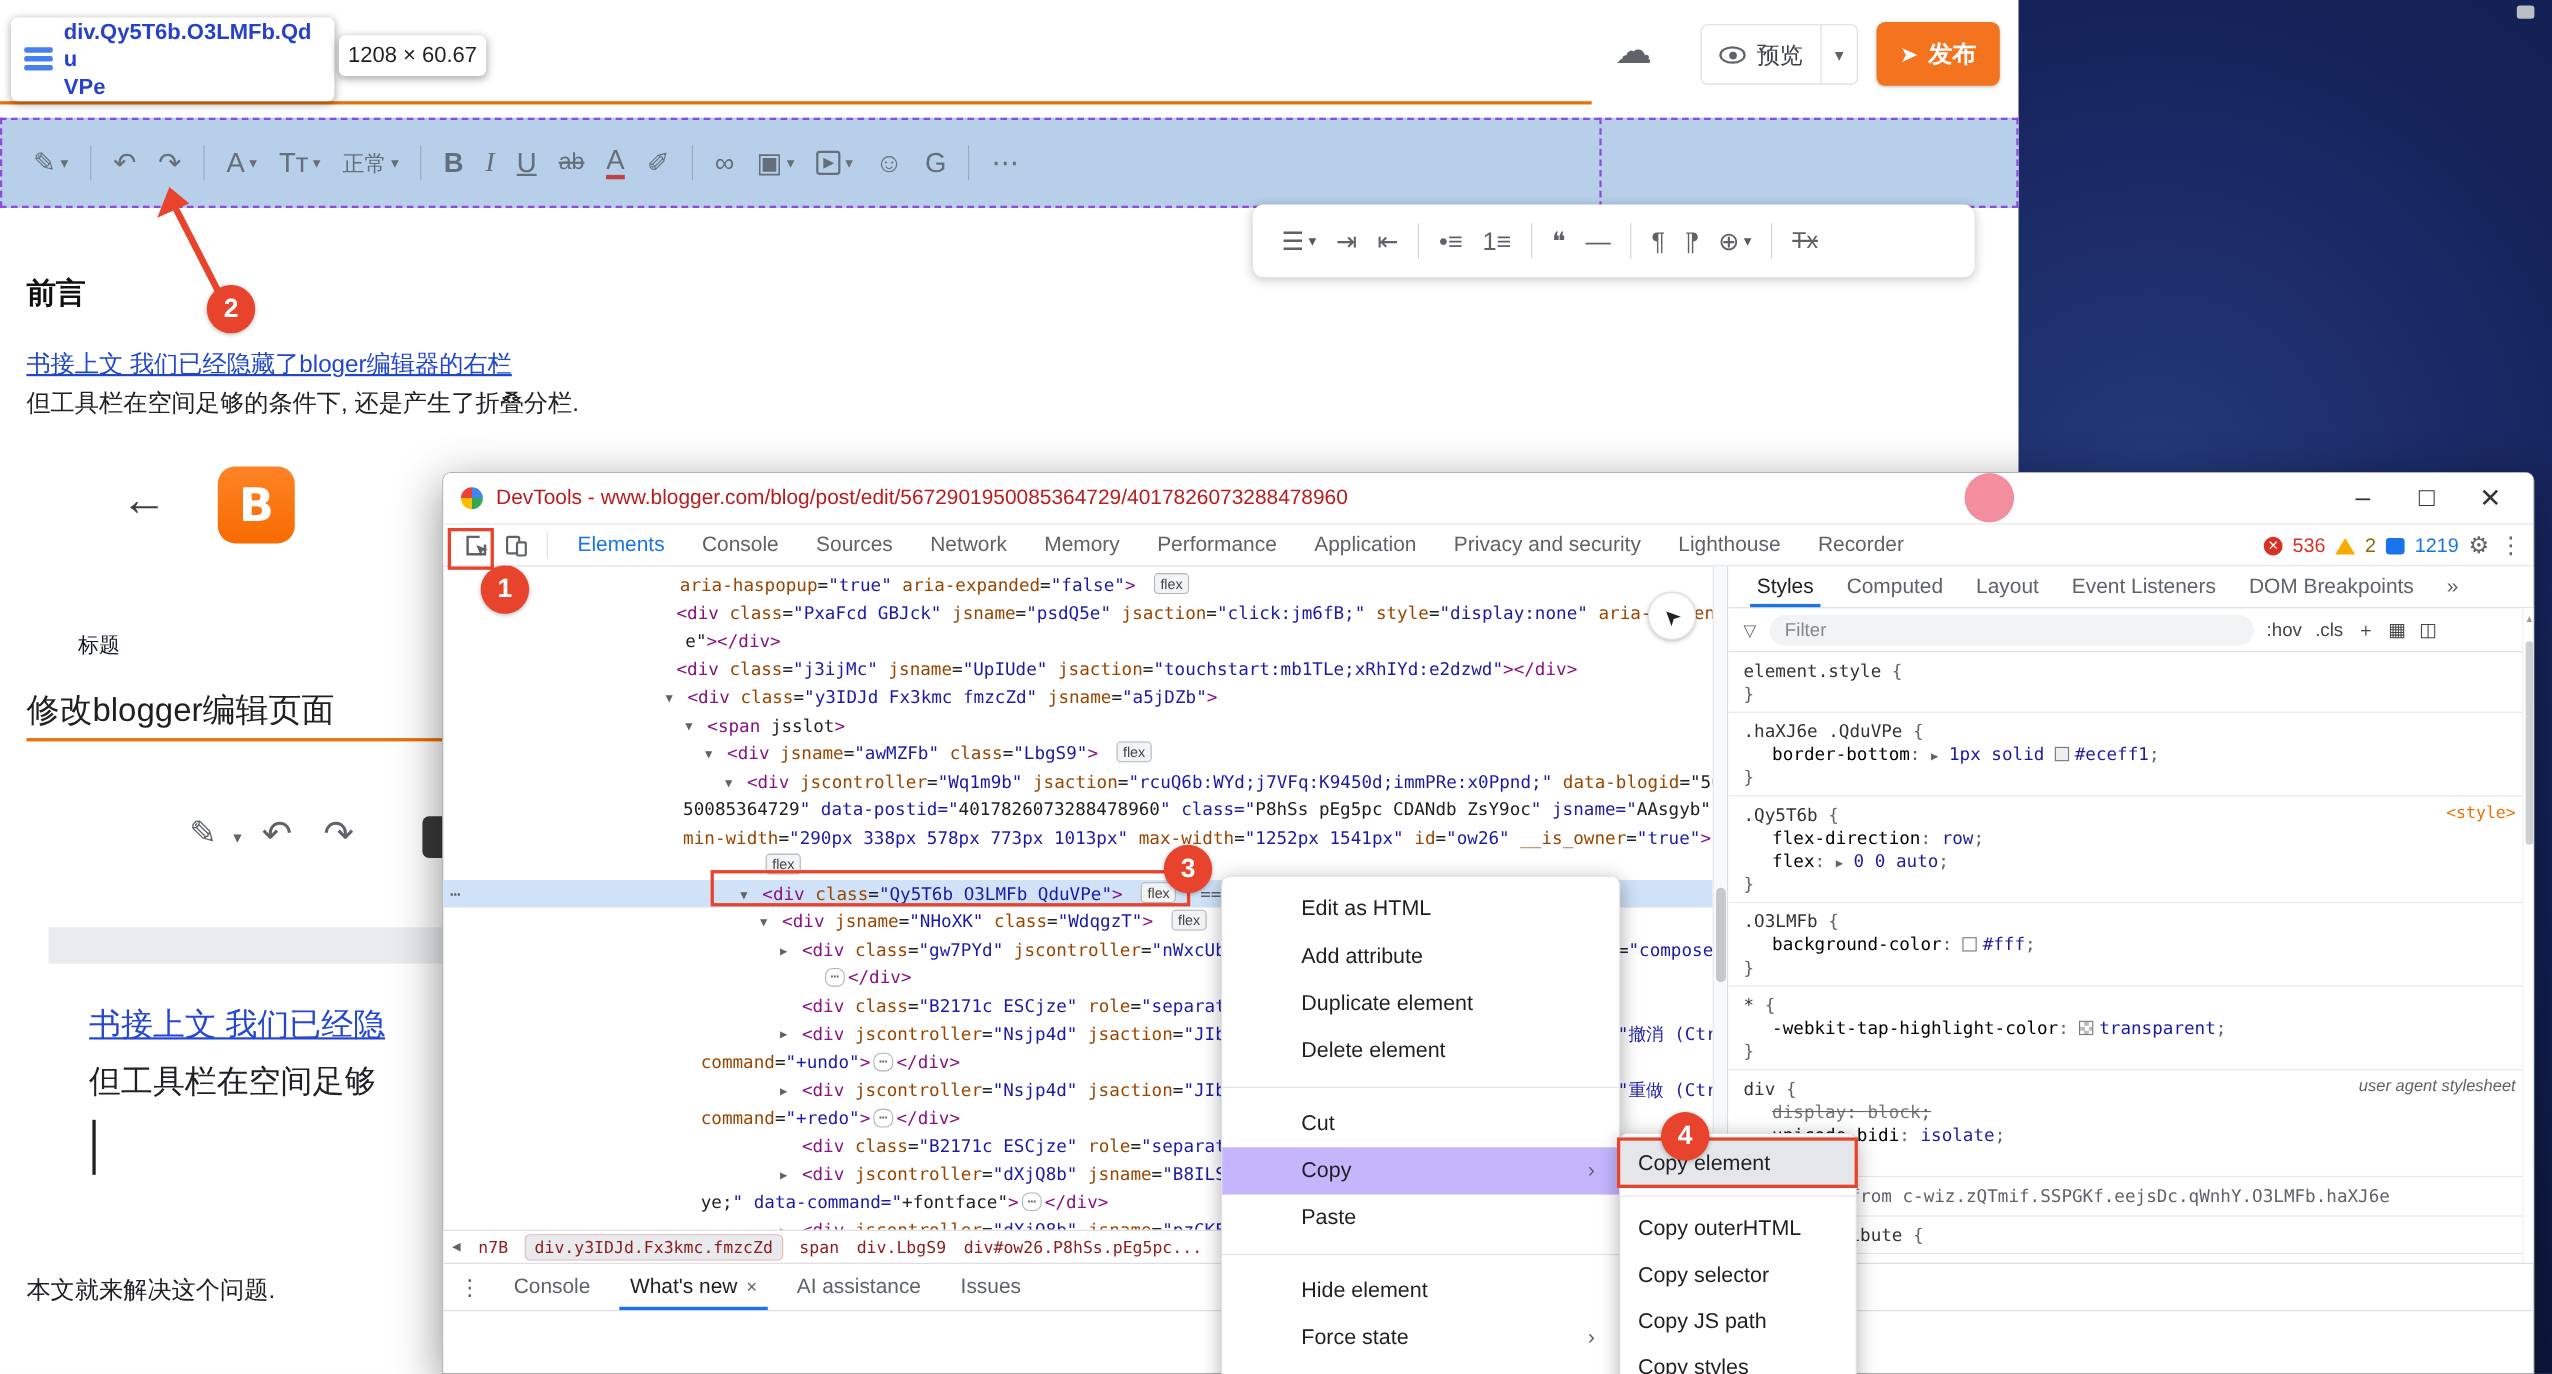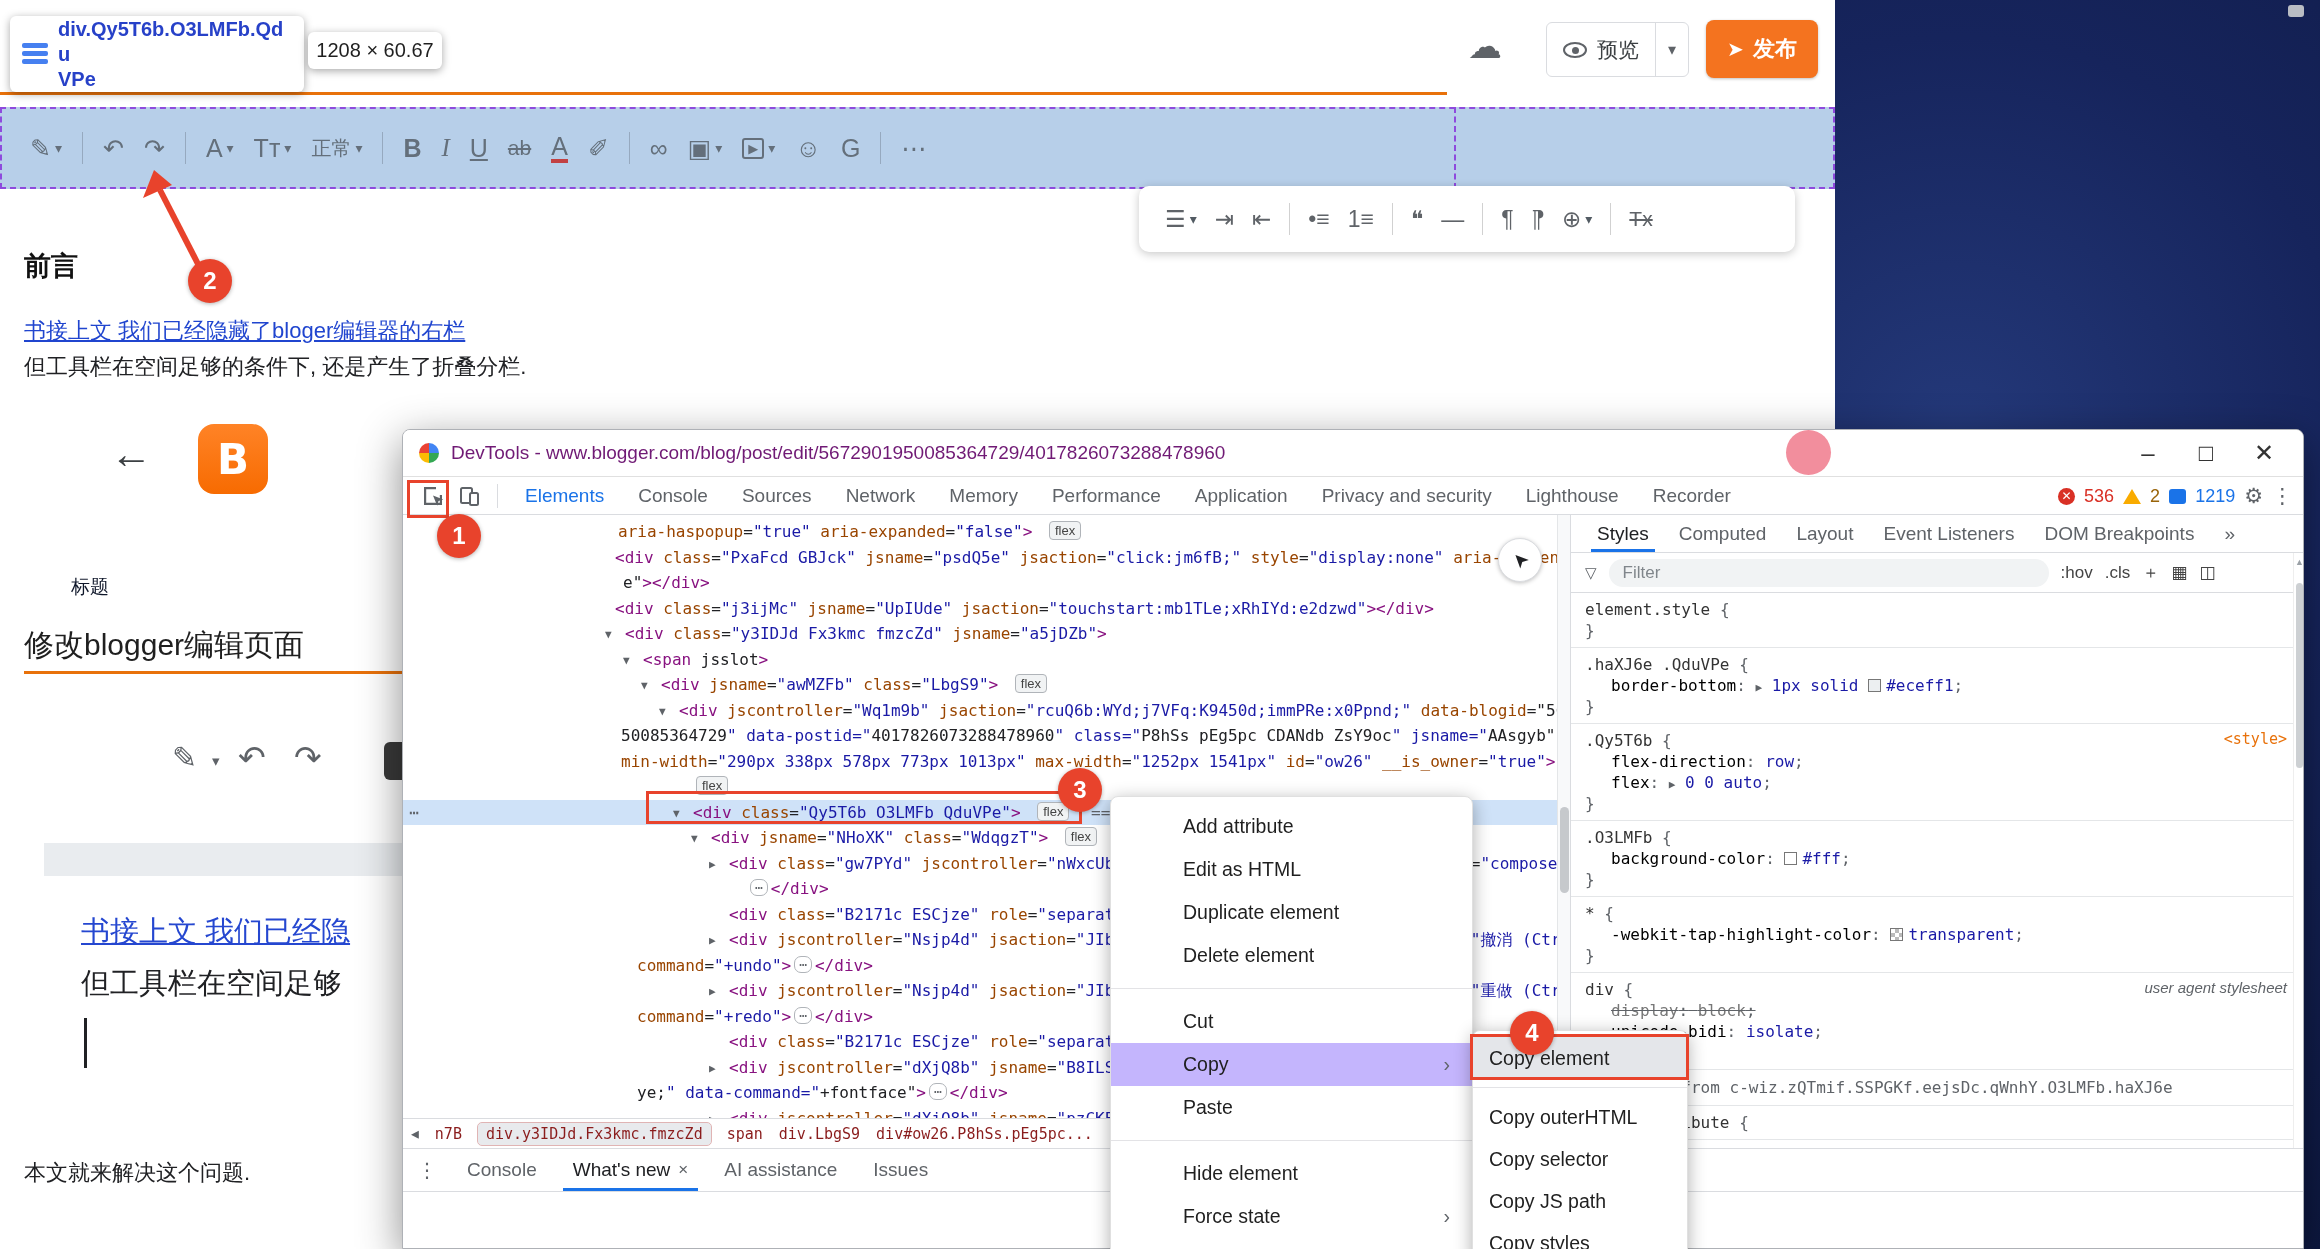--- a/index.html
+++ b/index.html
@@ -80,21 +80,21 @@
   #p-closing{left:24px;top:1158px;font-size:22px;color:#202124}
   #pink-circle{left:1786px;top:430px;width:45px;height:45px;border-radius:50%;background:#f28e9d;z-index:150}
 
   
   #devtools{left:402px;top:429px;width:1902px;height:820px;background:#fff;border:1px solid #aeb1b6;
     border-radius:8px 8px 0 0;box-shadow:0 12px 44px rgba(0,0,0,.45);z-index:100;overflow:hidden}
   #dt-titlebar{position:absolute;left:0;top:0;width:100%;height:47px;background:#fff;border-bottom:1px solid #e0e0e0;
     display:flex;align-items:center;padding:0 16px;gap:12px}
   #dt-favicon{width:20px;height:20px;border-radius:50%;
     background:conic-gradient(#4285f4 0 25%,#34a853 25% 50%,#fbbc05 50% 75%,#ea4335 75% 100%)}
-  #dt-title{font-size:19px;color:#701a75;flex:1;white-space:nowrap;overflow:hidden}
+  #dt-title{font-size:19px;color:#b91c1c;flex:1;white-space:nowrap;overflow:hidden}
   .winbtn{font-size:24px;color:#333;width:46px;text-align:center;cursor:default}
 
   #dt-tabbar{position:absolute;left:0;top:47px;width:100%;height:38px;background:#fff;border-bottom:1px solid #dadce0;
     display:flex;align-items:center;padding-left:12px;gap:0}
   .dt-toolic{width:36px;height:30px;display:flex;align-items:center;justify-content:center}
   #dt-tabsep{width:1px;height:24px;background:#dadce0;margin:0 10px}
   .dt-tab{font-size:19px;color:#5f6368;padding:0 17px;height:100%;display:flex;align-items:center;white-space:nowrap}
   .dt-tab.active{color:#1a73e8}
   #dt-counts{position:absolute;right:10px;top:0;height:38px;display:flex;align-items:center;gap:9px}
   .err-ic{width:17px;height:17px;border-radius:50%;background:#d93025;color:#fff;font-size:12px;line-height:17px;text-align:center}
@@ -539,22 +539,22 @@
           </div>
         </div>
       <div id="styles-scroll">
         <span class="up">▲</span>
           <span class="thumb"></span>
       </div>
     </div>
   </div>
 
   <div id="ctx-menu" class="abs">
+      <div class="mitem"><span class="mlabel">Edit as HTML</span></div>
       <div class="mitem"><span class="mlabel">Add attribute</span></div>
-      <div class="mitem"><span class="mlabel">Edit as HTML</span></div>
       <div class="mitem"><span class="mlabel">Duplicate element</span></div>
       <div class="mitem"><span class="mlabel">Delete element</span></div>
       <div class="msep"></div>
       <div class="mitem"><span class="mlabel">Cut</span></div>
       <div class="mitem mhover"><span class="mlabel">Copy</span><span class="marr">›</span></div>
       <div class="mitem"><span class="mlabel">Paste</span></div>
       <div class="msep"></div>
       <div class="mitem"><span class="mlabel">Hide element</span></div>
       <div class="mitem"><span class="mlabel">Force state</span><span class="marr">›</span></div>
       <div class="mitem"><span class="mlabel">Break on</span><span class="marr">›</span></div>

